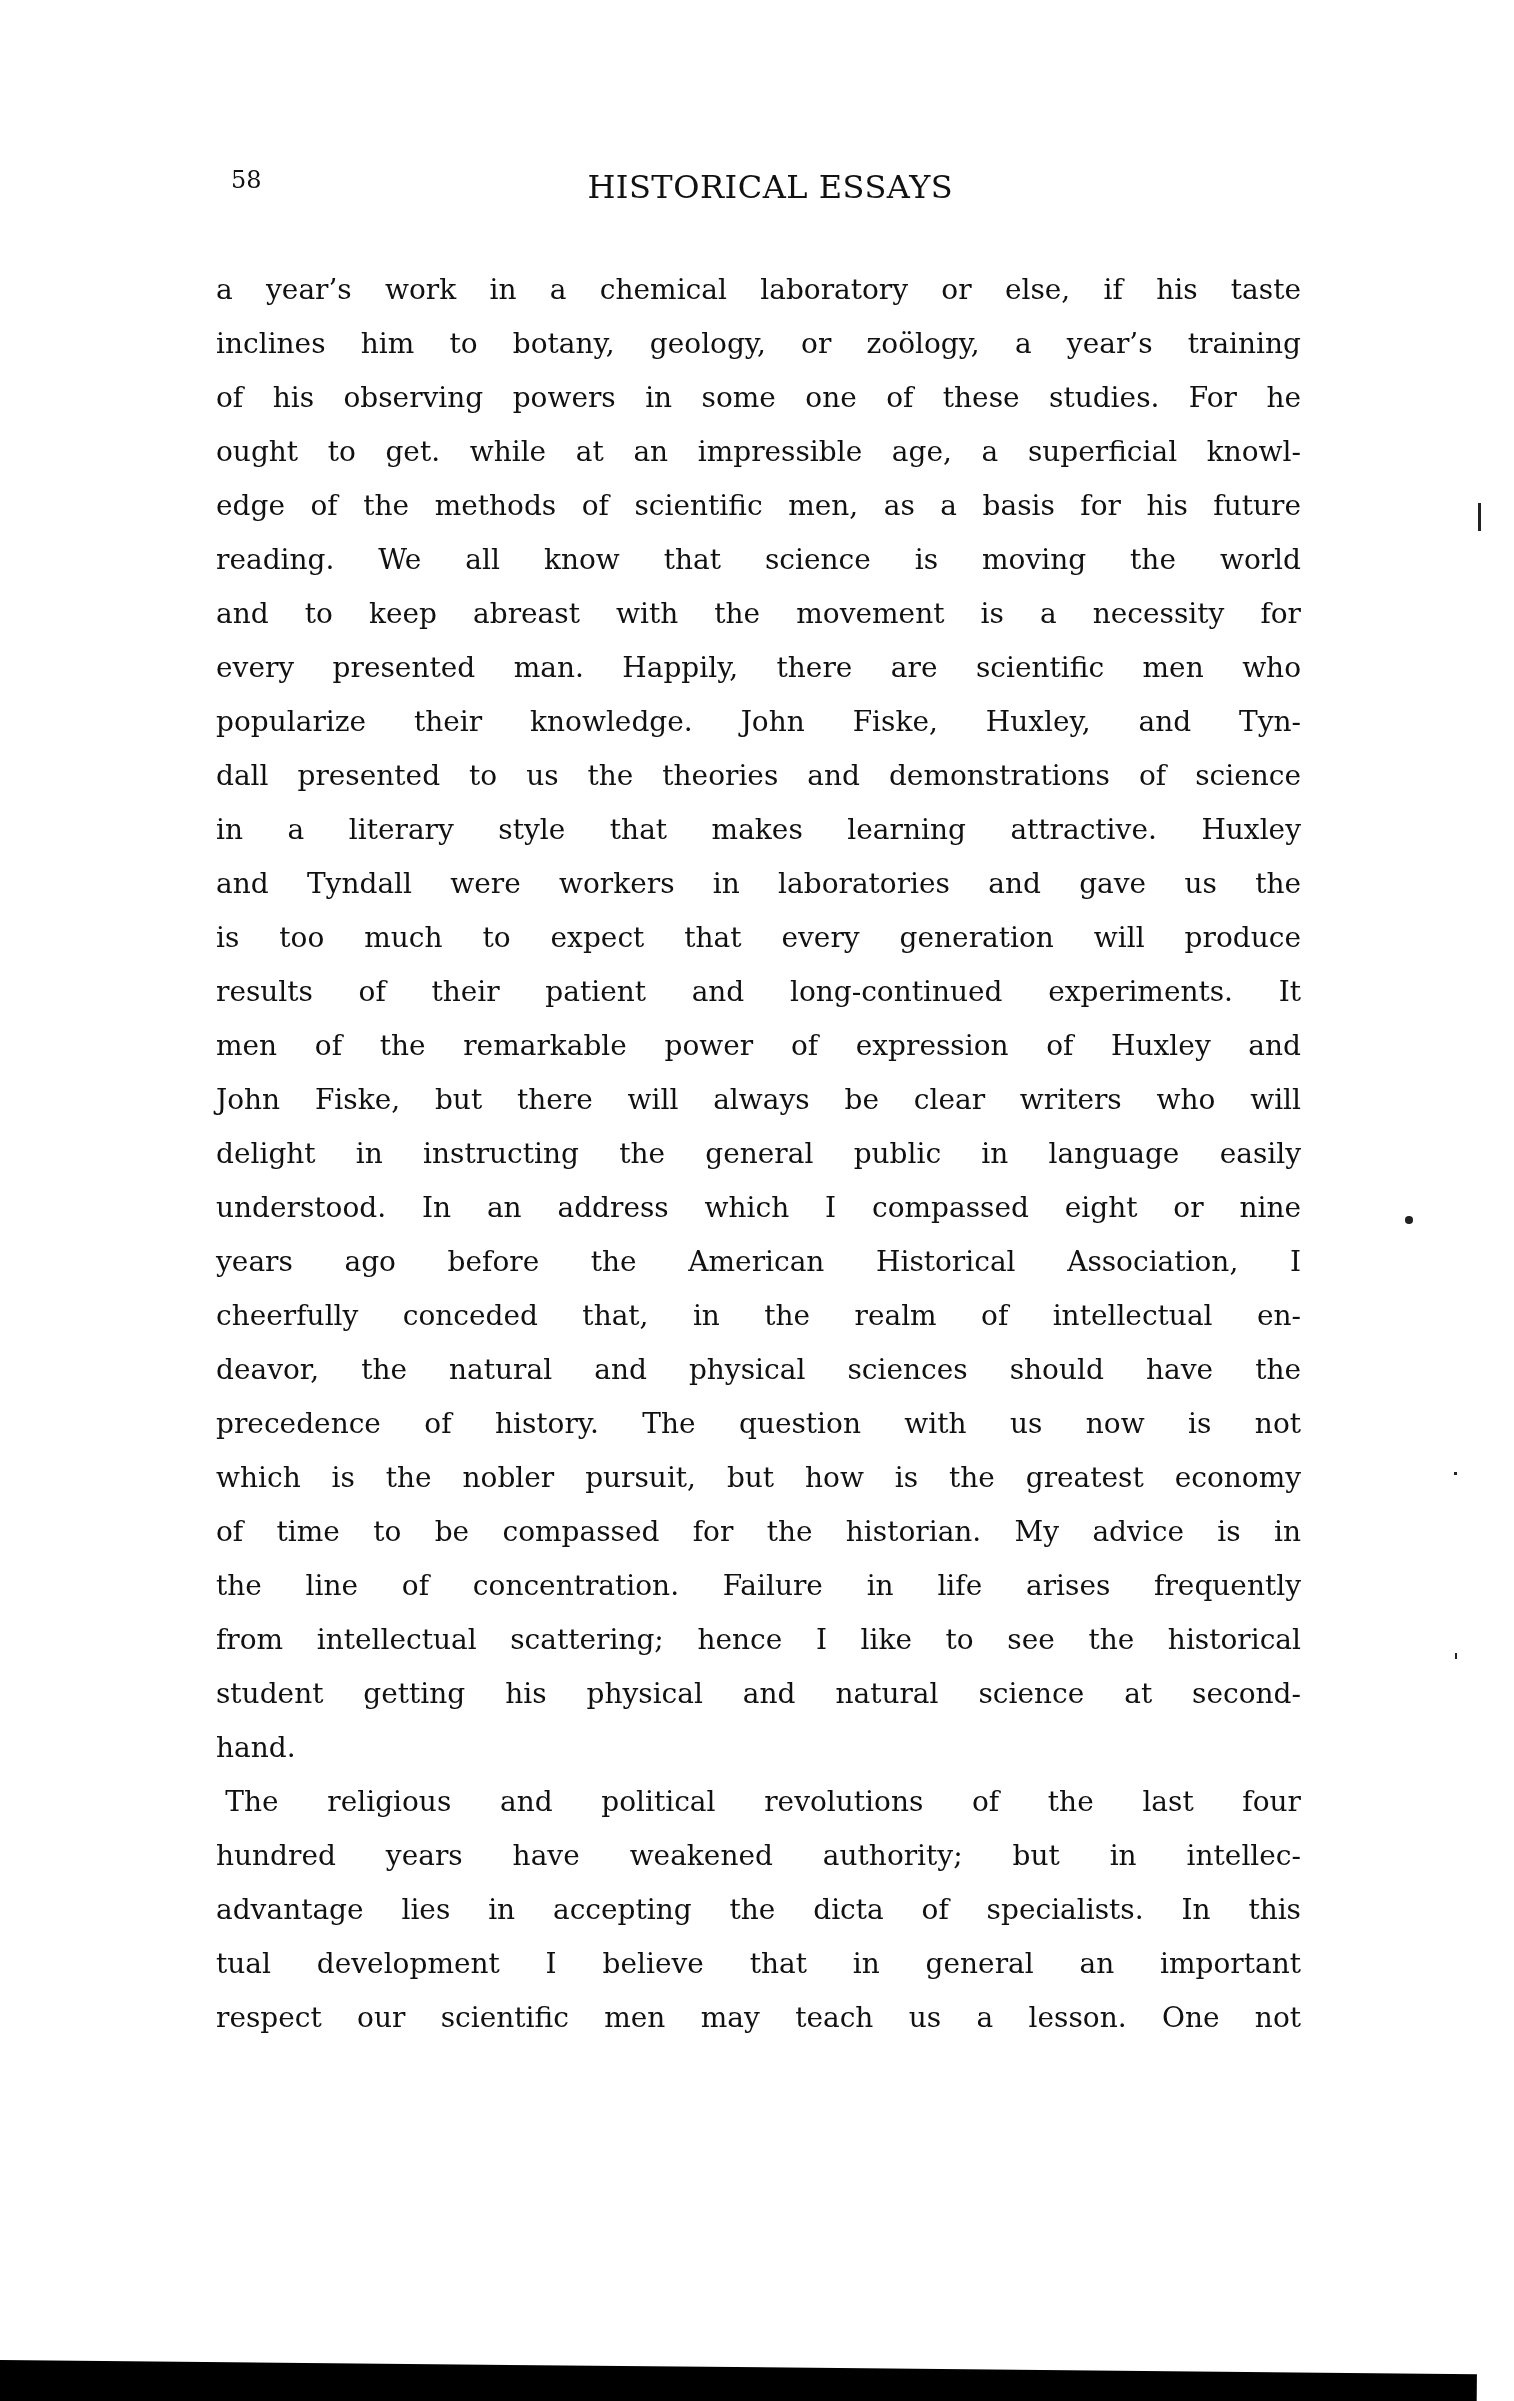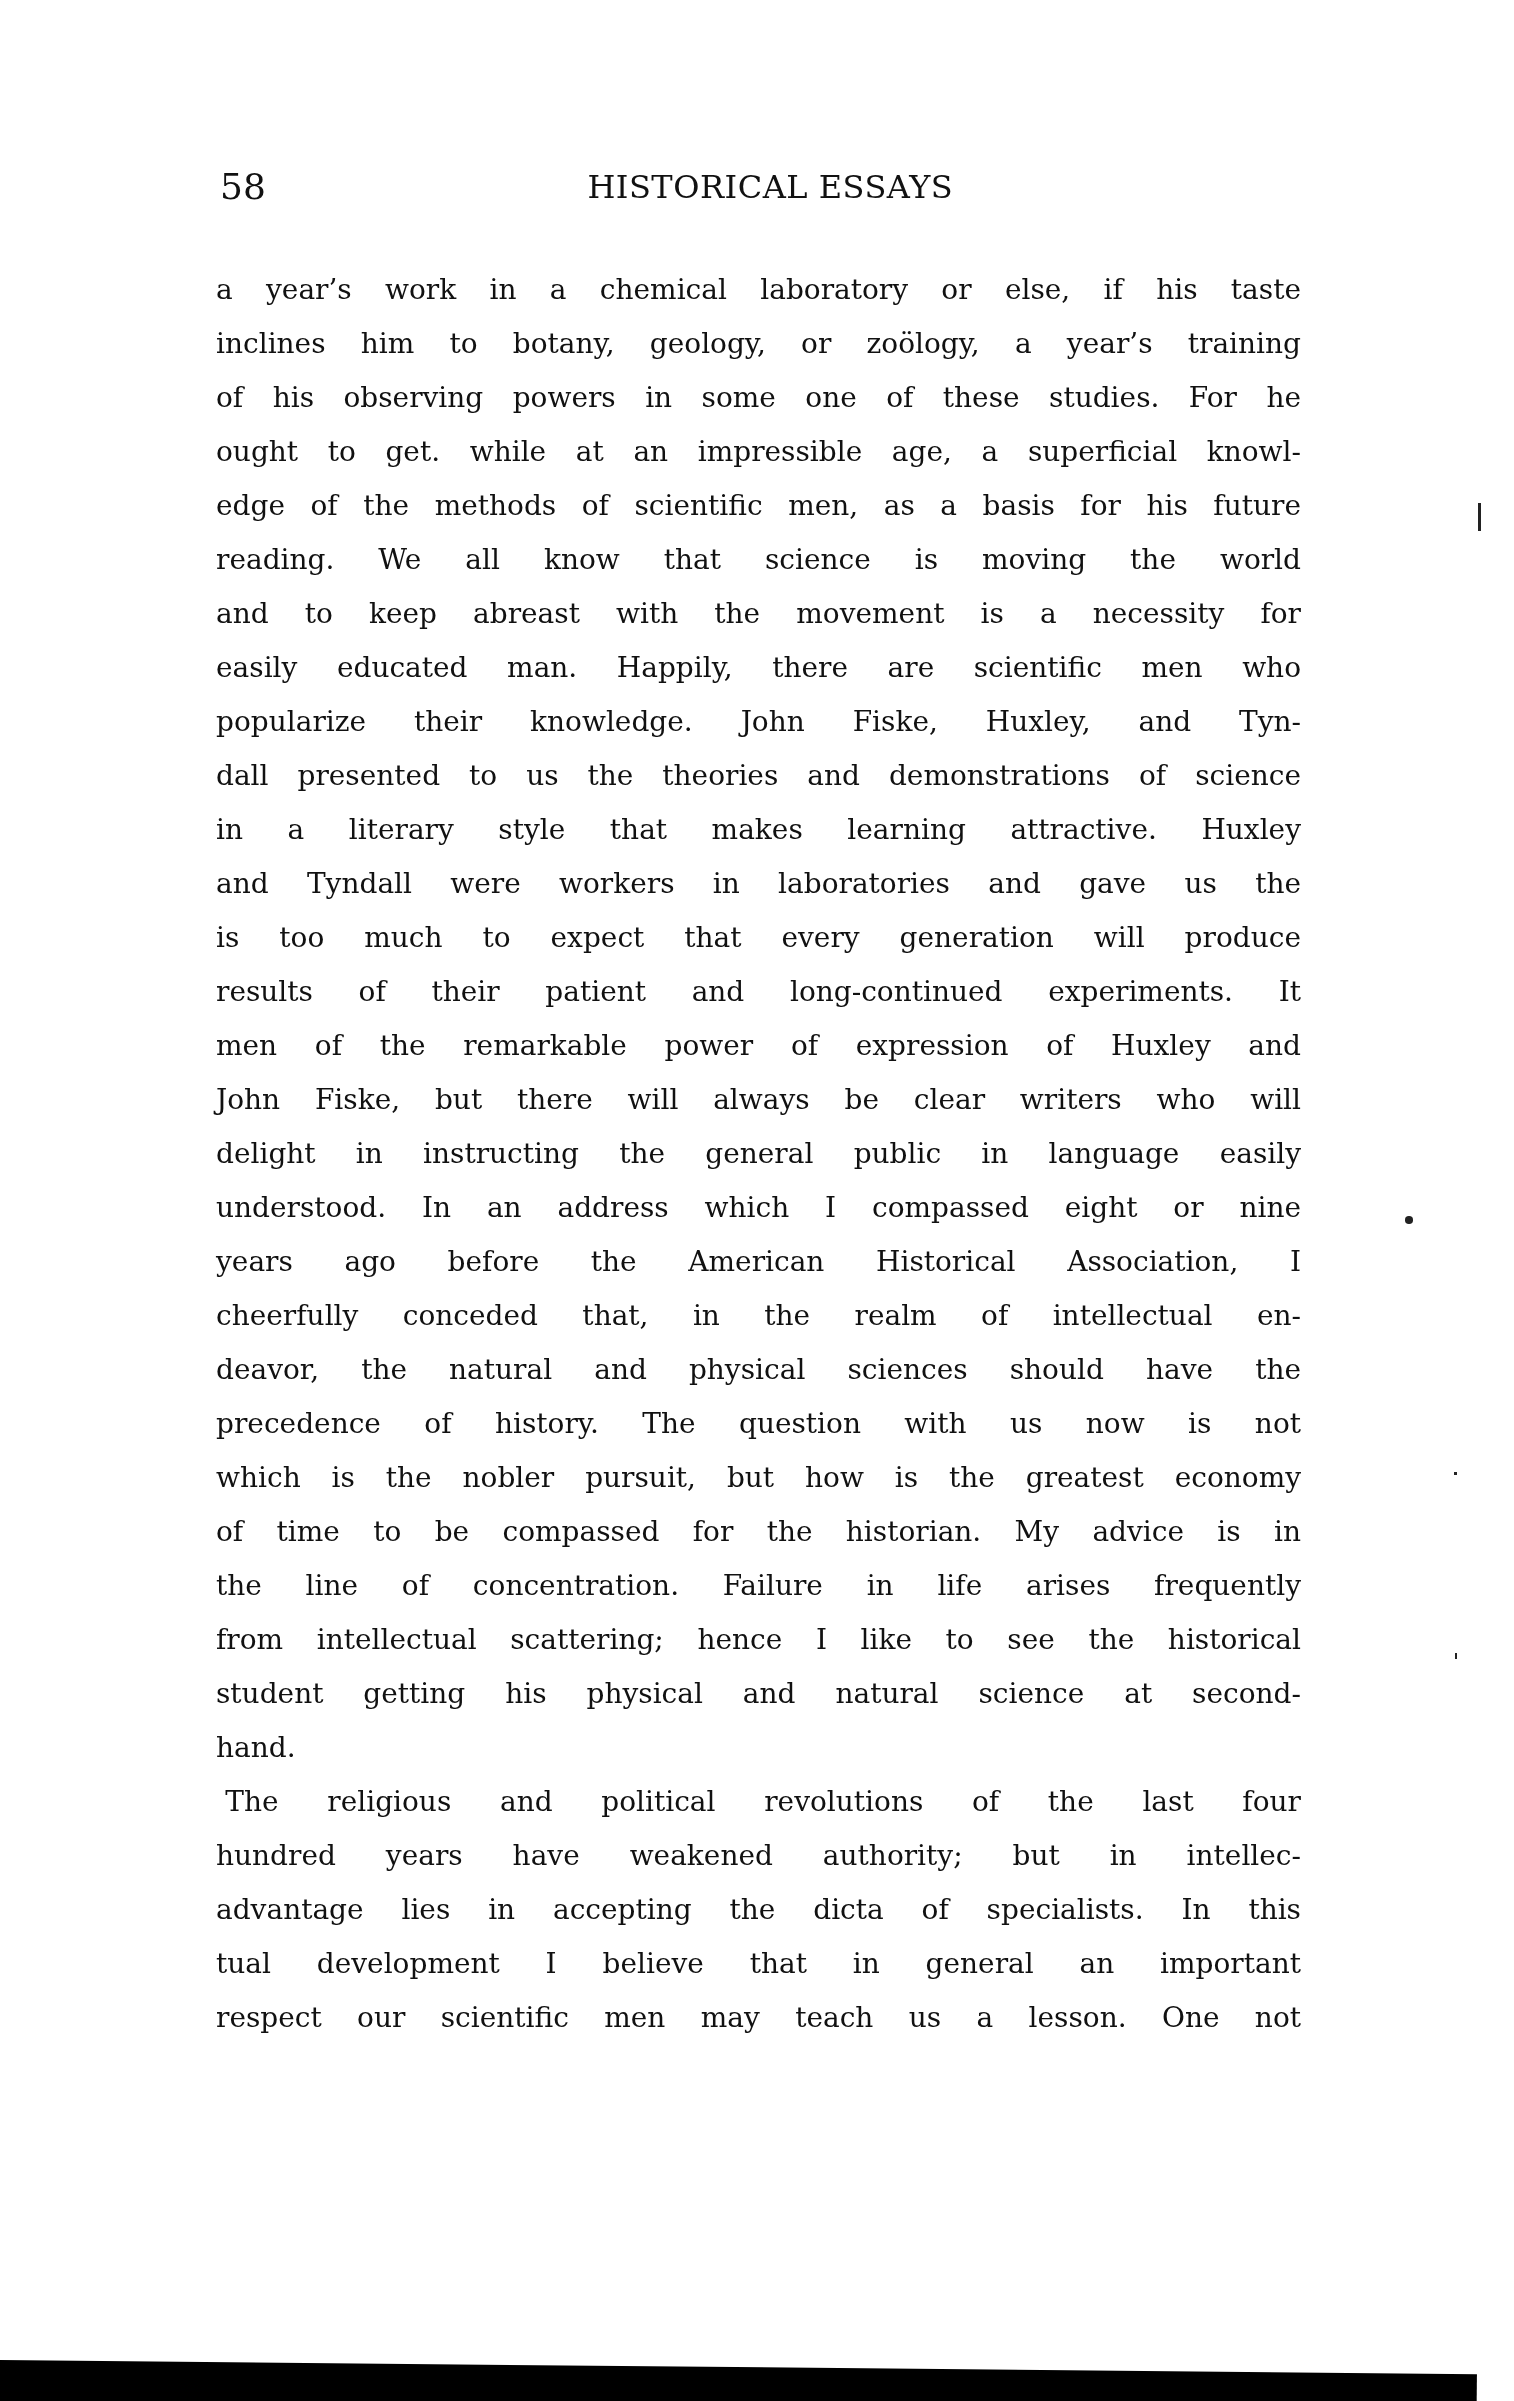--- a/index.html
+++ b/index.html
@@ -1,19 +1,19 @@
 <!DOCTYPE html>
 <html style="font-size:15px"><head>
 <meta charset="utf-8">
 <style>
   html, body { margin: 0; padding: 0; background: #ffffff; }
   body { width: 1515px; height: 2401px; position: relative; overflow: hidden;
          font-family: "DejaVu Serif", "Liberation Serif", serif; color: #111; }
   .header { position: absolute; top: 166px; left: 216px; width: 1090px; height: 47px; }
-  .page-num { position: absolute; left: 4px; top: 0; font-size: 36px; }
+  .page-num { position: absolute; left: 15px; top: 0; font-size: 24px; }
   .running-title { position: absolute; left: 0; right: 0; top: 1.9px; text-align: center;
                    font-size: 32px; letter-spacing: 0.5px; padding-left: 18.6px; }
   .text { position: absolute; top: 263px; left: 216px; width: 1085px; }
   .line { font-size: 28px; line-height: 54px; height: 54px; white-space: nowrap;
           text-align: justify; text-align-last: justify; }
   .line.last { text-align-last: left; }
   .mark { position: absolute; background: #222; }
   .bottom-band { position: absolute; left: 0; width: 1477px; top: 2360px; height: 42px;
                  background: #000; transform: rotate(0.55deg); transform-origin: left top; }
 </style>
@@ -26,21 +26,21 @@
 </div>
 
 <div class="text">
   <div class="line">a year’s work in a chemical laboratory or else, if his taste</div>
   <div class="line">inclines him to botany, geology, or zoölogy, a year’s training</div>
   <div class="line">of his observing powers in some one of these studies.  For he</div>
   <div class="line">ought to get. while at an impressible age, a superficial knowl-</div>
   <div class="line">edge of the methods of scientific men, as a basis for his future</div>
   <div class="line">reading.  We all know that science is moving the world</div>
   <div class="line">and to keep abreast with the movement is a necessity for</div>
-  <div class="line">easily educated man.  Happily, there are scientific men who</div>
+  <div class="line">every presented man.  Happily, there are scientific men who</div>
   <div class="line">popularize their knowledge.  John Fiske, Huxley, and Tyn-</div>
   <div class="line">dall presented to us the theories and demonstrations of science</div>
   <div class="line">in a literary style that makes learning attractive.  Huxley</div>
   <div class="line">and Tyndall were workers in laboratories and gave us the</div>
   <div class="line">is too much to expect that every generation will produce</div>
   <div class="line">results of their patient and long-continued experiments.  It</div>
   <div class="line">men of the remarkable power of expression of Huxley and</div>
   <div class="line">John Fiske, but there will always be clear writers who will</div>
   <div class="line">delight in instructing the general public in language easily</div>
   <div class="line">understood.  In an address which I compassed eight or nine</div>

